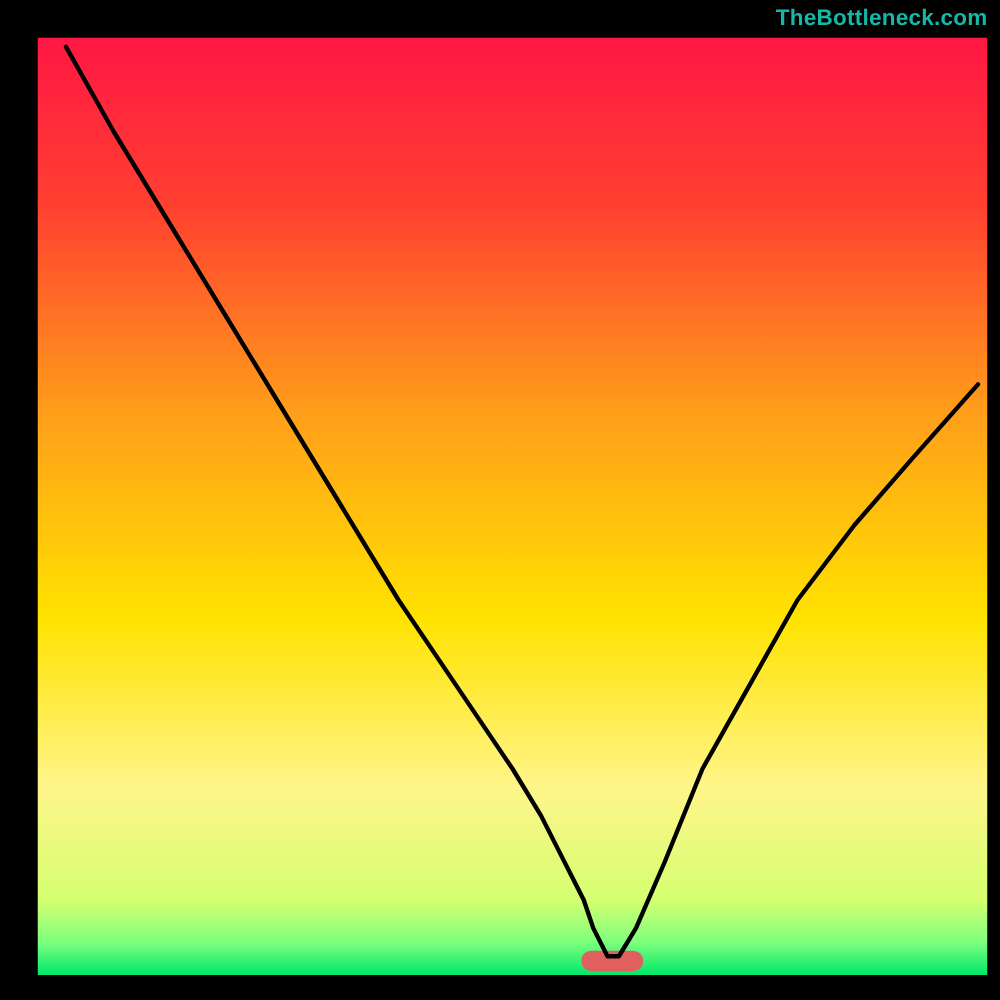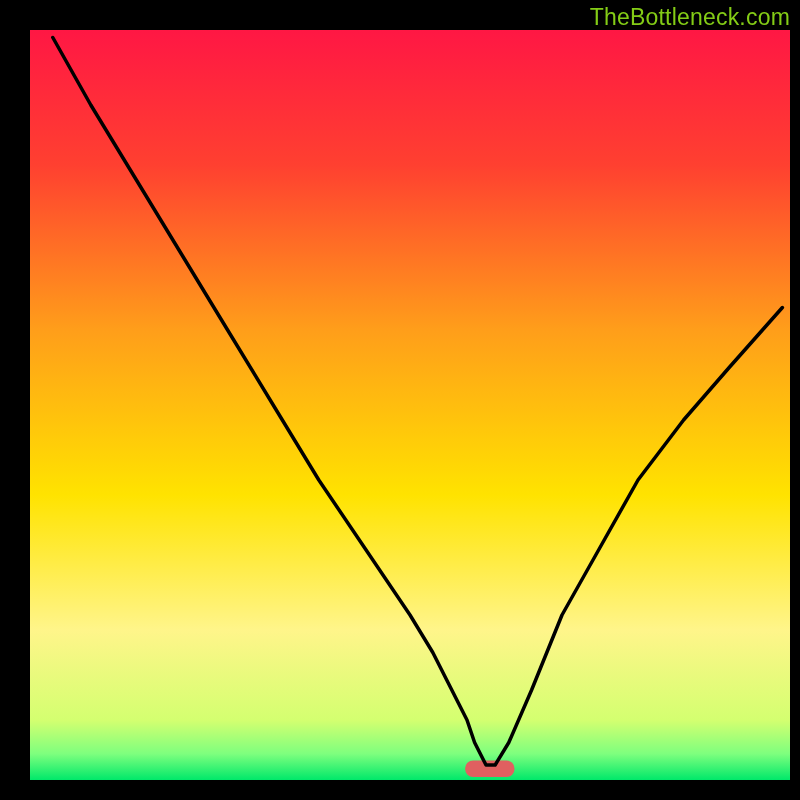--- a/index.html
+++ b/index.html
@@ -14,23 +14,23 @@
   .frame {
     width: 800px;
     height: 800px;
     background: #000;
     position: relative;
   }
   .watermark {
     position: absolute;
     top: 4px;
     right: 10px;
-    color: #84cc16;
-    font-size: 23px;
-    font-weight: 400;
+    color: #14b8a6;
+    font-size: 18px;
+    font-weight: 700;
     z-index: 5;
     letter-spacing: 0.2px;
   }
   .plot-wrap {
     position: absolute;
     left: 30px;
     right: 10px;
     top: 30px;
     bottom: 20px;
   }

